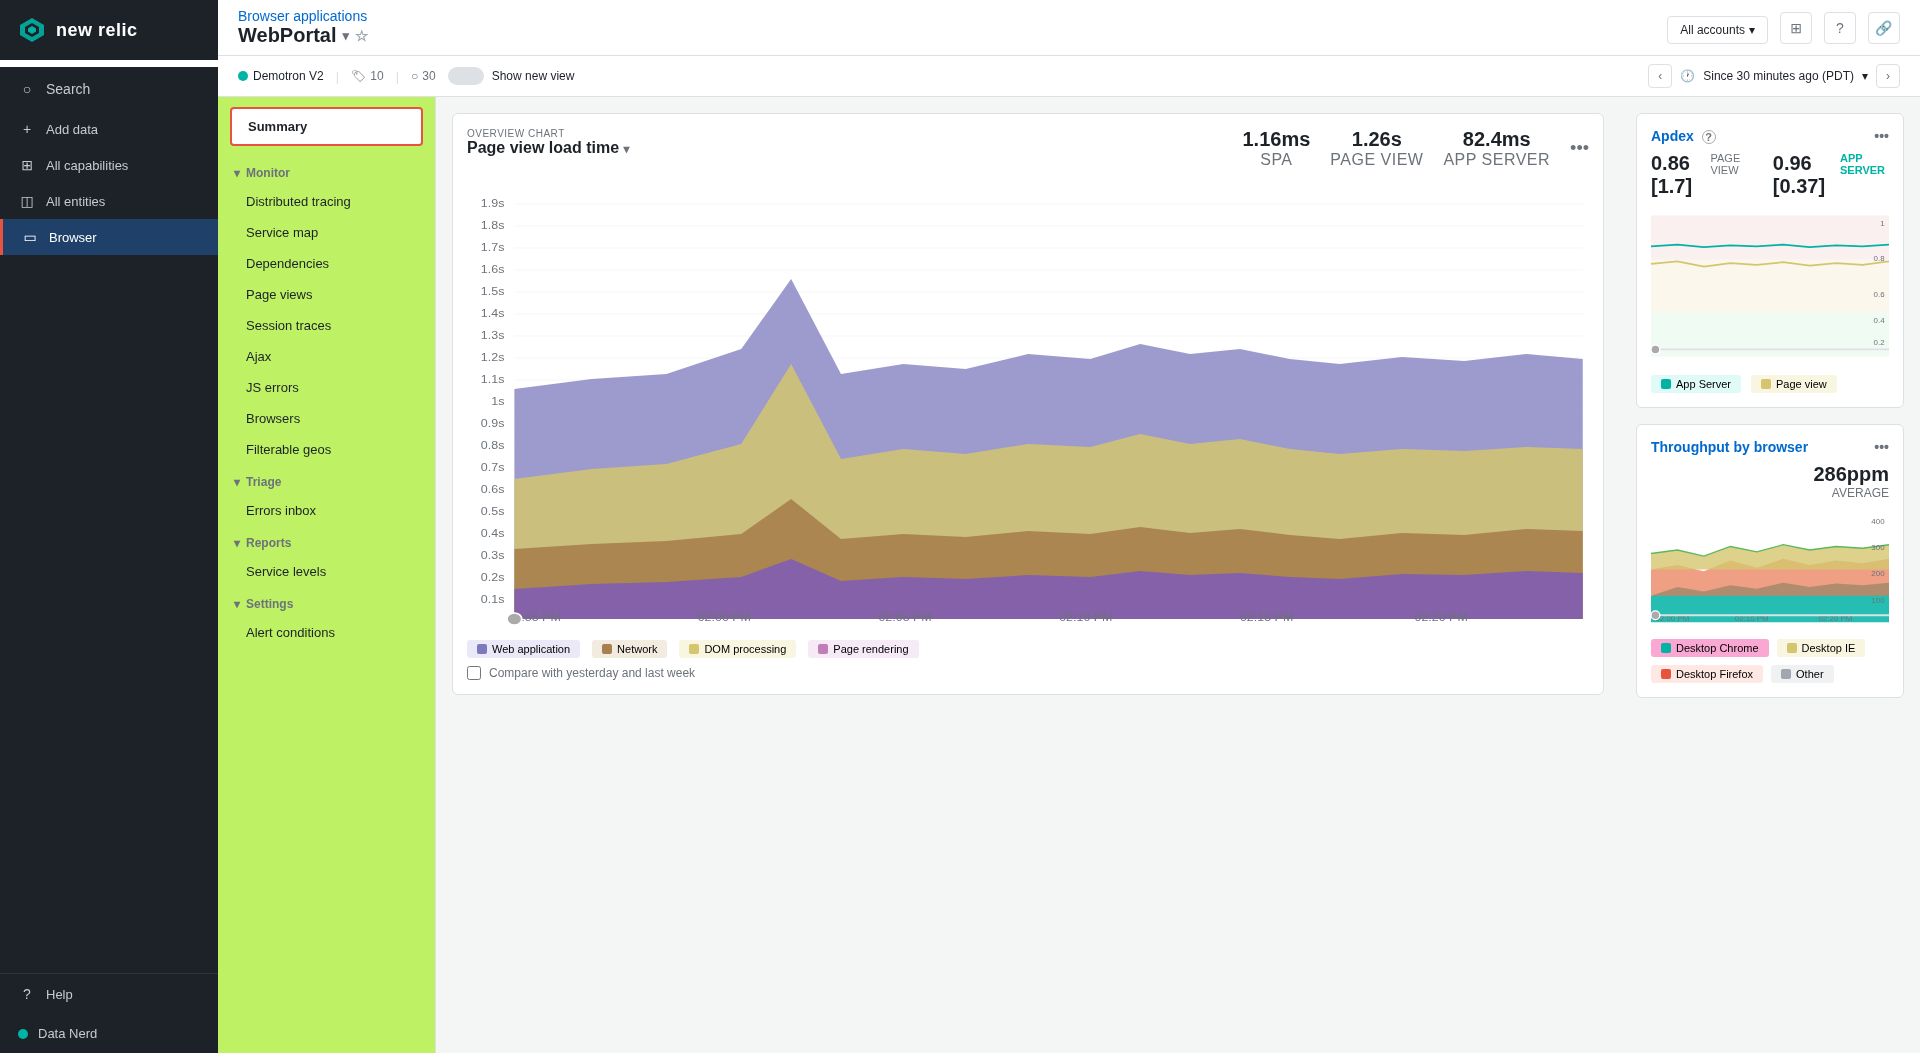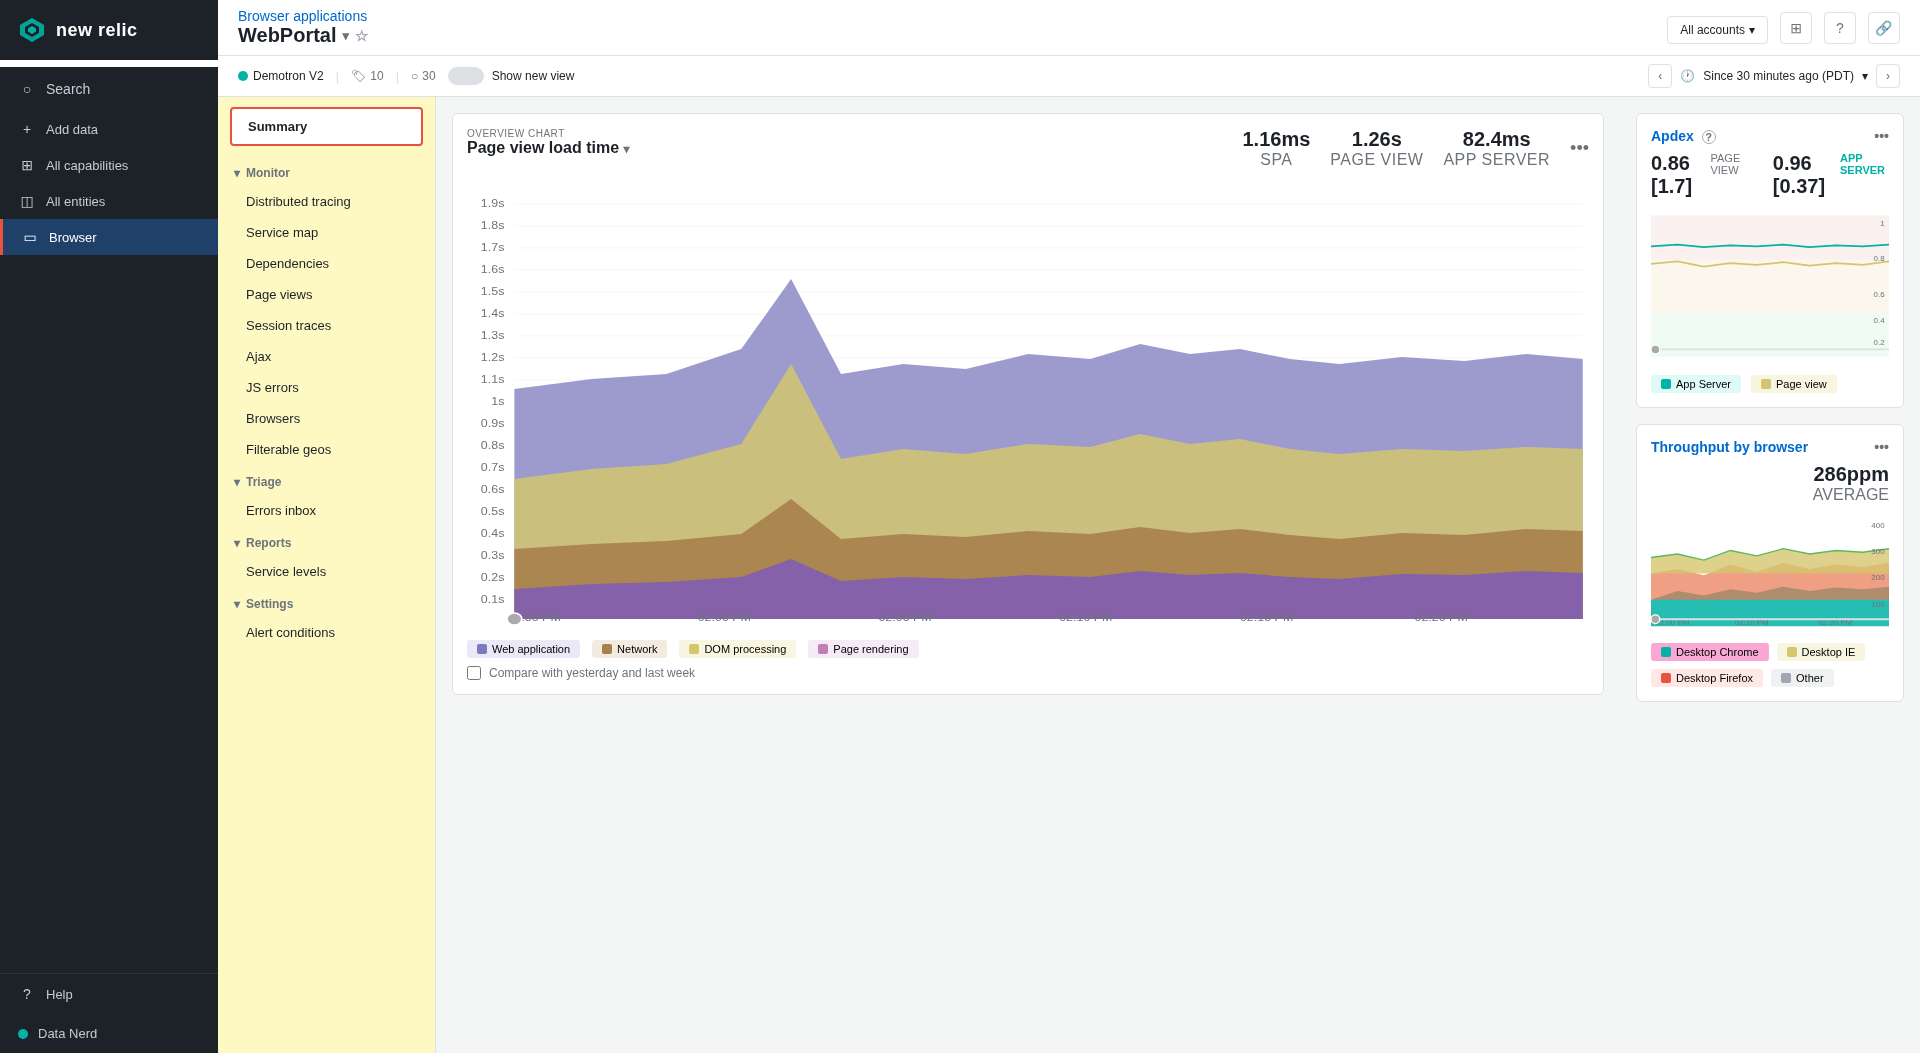--- a/index.html
+++ b/index.html
@@ -53,21 +53,21 @@
     .sub-topbar-divider { color: #dde0e4; }
     .show-new-toggle { display: flex; align-items: center; gap: 8px; font-size: 12px; color: #1d2128; }
     .toggle-switch { width: 36px; height: 18px; background: #dde0e4; border-radius: 9px; position: relative; cursor: pointer; }
     #topbar-time { margin-left: auto; display: flex; align-items: center; gap: 8px; font-size: 12px; color: #1d2128; }
     .nav-arrow { width: 24px; height: 24px; border: 1px solid #dde0e4; border-radius: 4px; display: flex; align-items: center; justify-content: center; cursor: pointer; color: #6c737a; background: #fff; }
 
     
     #content { display: flex; flex: 1; overflow: hidden; }
 
     
-    #left-nav { width: 218px; min-width: 218px; background: #fef9c3; border-right: 1px solid #dde0e4; overflow-y: auto; }
+    #left-nav { width: 218px; min-width: 218px; background: #bef264; border-right: 1px solid #dde0e4; overflow-y: auto; }
     .left-nav-summary { padding: 10px 16px; font-size: 13px; font-weight: 600; color: #1d2128; background: #fff; border: 2px solid #e8533f; border-radius: 4px; margin: 10px 12px; cursor: pointer; }
     .left-nav-section-header { padding: 10px 16px 6px; font-size: 12px; font-weight: 600; color: #6c737a; display: flex; align-items: center; gap: 6px; cursor: pointer; }
     .left-nav-item { padding: 8px 16px 8px 28px; font-size: 13px; color: #1d2128; cursor: pointer; }
 
     
     #chart-area { flex: 1; padding: 16px; overflow-y: auto; background: #f4f5f5; }
     .chart-card { background: #fff; border-radius: 6px; border: 1px solid #dde0e4; margin-bottom: 28px; }
     
     
     #main-chart-card { display: flex; }
@@ -96,21 +96,21 @@
     .apdex-scores { display: flex; gap: 20px; margin-bottom: 8px; }
     .apdex-score { display: flex; }
     .apdex-val { font-size: 20px; font-weight: 600; color: #1d2128; }
     .apdex-sub { font-size: 11px; color: #6c737a; }
     .apdex-sub.app-server { color: #00b3a4; font-weight: 600; }
     #apdex-svg { width: 100%; height: 160px; }
     .apdex-legend { display: flex; gap: 10px; margin-top: 6px; }
     .apdex-legend-item { display: flex; align-items: center; gap: 5px; font-size: 11px; padding: 3px 10px; border-radius: 3px; }
 
     .throughput-value { font-size: 20px; font-weight: 600; color: #1d2128; text-align: right; }
-    .throughput-avg { font-size: 16px; color: #6c737a; text-align: right; text-transform: uppercase; }
+    .throughput-avg { font-size: 12px; color: #6c737a; text-align: right; text-transform: uppercase; }
     #throughput-svg { width: 100%; height: 130px; }
     .throughput-legend { display: flex; gap: 8px; flex-wrap: wrap; margin-top: 6px; }
     .throughput-legend-item { display: flex; align-items: center; gap: 5px; font-size: 11px; padding: 3px 10px; border-radius: 3px; }
 
     .compare-row { display: flex; align-items: center; gap: 8px; font-size: 12px; color: #6c737a; margin-top: 8px; }
     input[type=checkbox] { width: 14px; height: 14px; }
   </style>
 </head>
 <body>
 

